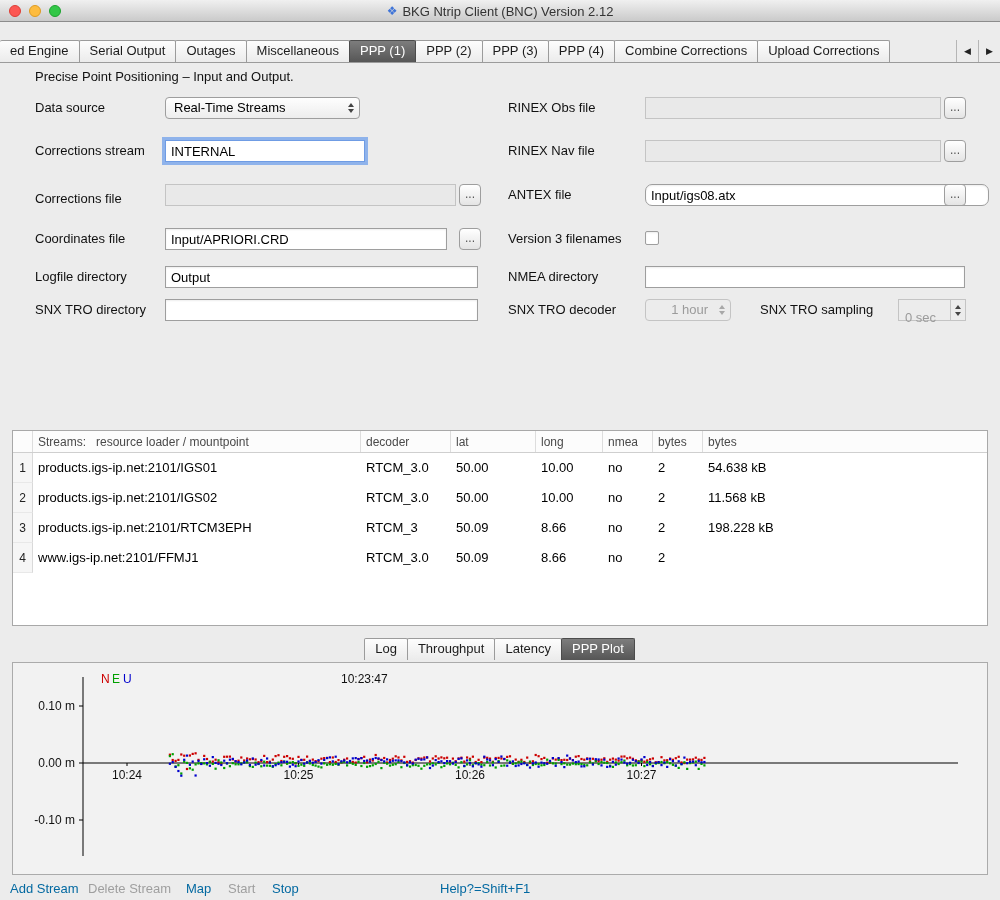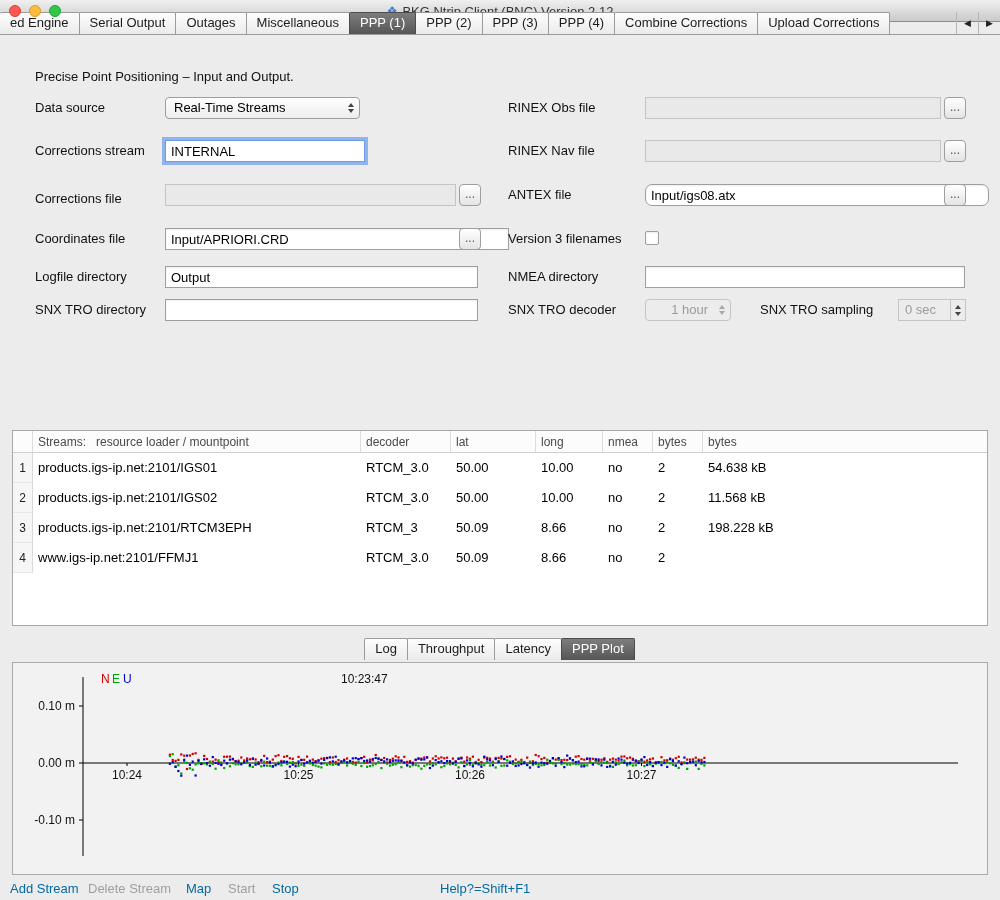--- a/index.html
+++ b/index.html
@@ -13,21 +13,21 @@
   .traffic { position:absolute; left:9px; top:5px; display:flex; gap:8px; z-index:3; }
   .tl { width:12px; height:12px; border-radius:50%; }
   .tl.close { background:#fc5753; border:1px solid #dd3e36; }
   .tl.min   { background:#fdbc40; border:1px solid #de9b22; }
   .tl.zoom  { background:#33c748; border:1px solid #1da32f; }
   .title-wrap { position:absolute; left:0; right:0; top:0; height:22px; display:flex;
     align-items:center; justify-content:center; gap:5px; font-size:13px; color:#333; }
   .app-icon { color:#3f74d8; font-size:12px; }
 
   
-  .tabbar { position:absolute; left:0; top:8px; width:100%; height:27px;
+  .tabbar { position:absolute; left:0; top:36px; width:100%; height:27px;
     border-bottom:1px solid #9b9b9b; display:flex; align-items:flex-end; }
   .tabs { display:flex; height:22px; }
   .tab { height:22px; line-height:20px; padding:0 10px; font-size:13px; color:#1c1c1c;
     background:linear-gradient(#fdfdfd,#ebebeb); border:1px solid #9b9b9b; border-bottom:none;
     margin-left:-1px; white-space:nowrap; border-radius:2px 2px 0 0; }
   .tabs .tab:first-child { margin-left:0; border-left:none; }
   .tab.selected { background:linear-gradient(#7d7d7d,#565656); color:#fff; border-color:#4c4c4c;
     position:relative; z-index:2; }
   .tab-arrows { margin-left:auto; display:flex; height:22px; align-items:center; }
   .tarrow { width:22px; text-align:center; font-size:9px; color:#222; line-height:22px;
@@ -46,21 +46,21 @@
   .combo { position:absolute; height:22px; border:1px solid #9e9e9e; border-radius:4px;
     background:linear-gradient(#fefefe,#ededed); font-size:13px; line-height:20px; padding:0 22px 0 8px; white-space:nowrap; }
   .combo.dis { color:#9b9b9b; background:#ececec; border-color:#c4c4c4;text-align:right; }
   .combo .arrows { position:absolute; right:5px; top:5px; display:flex; flex-direction:column; align-items:center; gap:2px; }
   .tri-up { width:0; height:0; border-left:3px solid transparent; border-right:3px solid transparent; border-bottom:4px solid #444; }
   .tri-down { width:0; height:0; border-left:3px solid transparent; border-right:3px solid transparent; border-top:4px solid #444; }
   .dis .tri-up { border-bottom-color:#a8a8a8; } .dis .tri-down { border-top-color:#a8a8a8; }
   .checkbox { position:absolute; width:14px; height:14px; border:1px solid #9e9e9e; background:#fff;
     border-radius:2px; box-shadow: inset 0 1px 2px rgba(0,0,0,0.08); }
   .spin { position:absolute; height:22px; border:1px solid #c4c4c4; background:#ececec;
-    font-size:13px; line-height:20px; padding:0 20px 0 6px; color:#9b9b9b; }
+    font-size:13px; line-height:20px; padding:8px 20px 0 6px; color:#9b9b9b; }
   .spin-btns { position:absolute; right:0; top:0; width:15px; height:100%; border-left:1px solid #c4c4c4;
     display:flex; flex-direction:column; align-items:center; justify-content:center; gap:3px; }
 
   
   .table-panel { position:absolute; left:12px; top:430px; width:976px; height:196px;
     background:#fff; border:1px solid #a8a8a8; overflow:hidden; }
   .thead, .trow { display:grid; grid-template-columns:20px 328px 90px 85px 67px 50px 50px 1fr; }
   .thead { height:22px; border-bottom:1px solid #cfcfcf; background:#fcfcfc; font-size:12px; color:#4a4a4a; }
   .thead > div { line-height:22px; padding-left:5px; border-right:1px solid #ddd; overflow:hidden; white-space:pre; }
   .thead > div:last-child { border-right:none; }
@@ -132,21 +132,21 @@
   </div>
 
   <span class="form-label" style="left:35px;top:140px">Corrections stream</span>
   <input class="txt focused" style="left: 165px; top: 140px; width: 200px;" value="INTERNAL">
 
   <span class="form-label" style="left:35px;top:188px">Corrections file</span>
   <input class="txt dis" style="left: 165px; top: 184px; width: 291px;" value="">
   <div class="browse" style="left:459px;top:184px">...</div>
 
   <span class="form-label" style="left:35px;top:228px">Coordinates file</span>
-  <input class="txt" style="left: 165px; top: 228px; width: 344px;" value="Input/APRIORI.CRD">
+  <input class="txt" style="left: 165px; top: 228px; width: 282px;" value="Input/APRIORI.CRD">
   <div class="browse" style="left:459px;top:228px">...</div>
 
   <span class="form-label" style="left:35px;top:266px">Logfile directory</span>
   <input class="txt" style="left: 165px; top: 266px; width: 313px;" value="Output">
 
   <span class="form-label" style="left:35px;top:299px">SNX TRO directory</span>
   <input class="txt" style="left: 165px; top: 299px; width: 313px;" value="">
 
   <span class="form-label" style="left:508px;top:97px">RINEX Obs file</span>
   <input class="txt dis" style="left: 645px; top: 97px; width: 296px;" value="">

